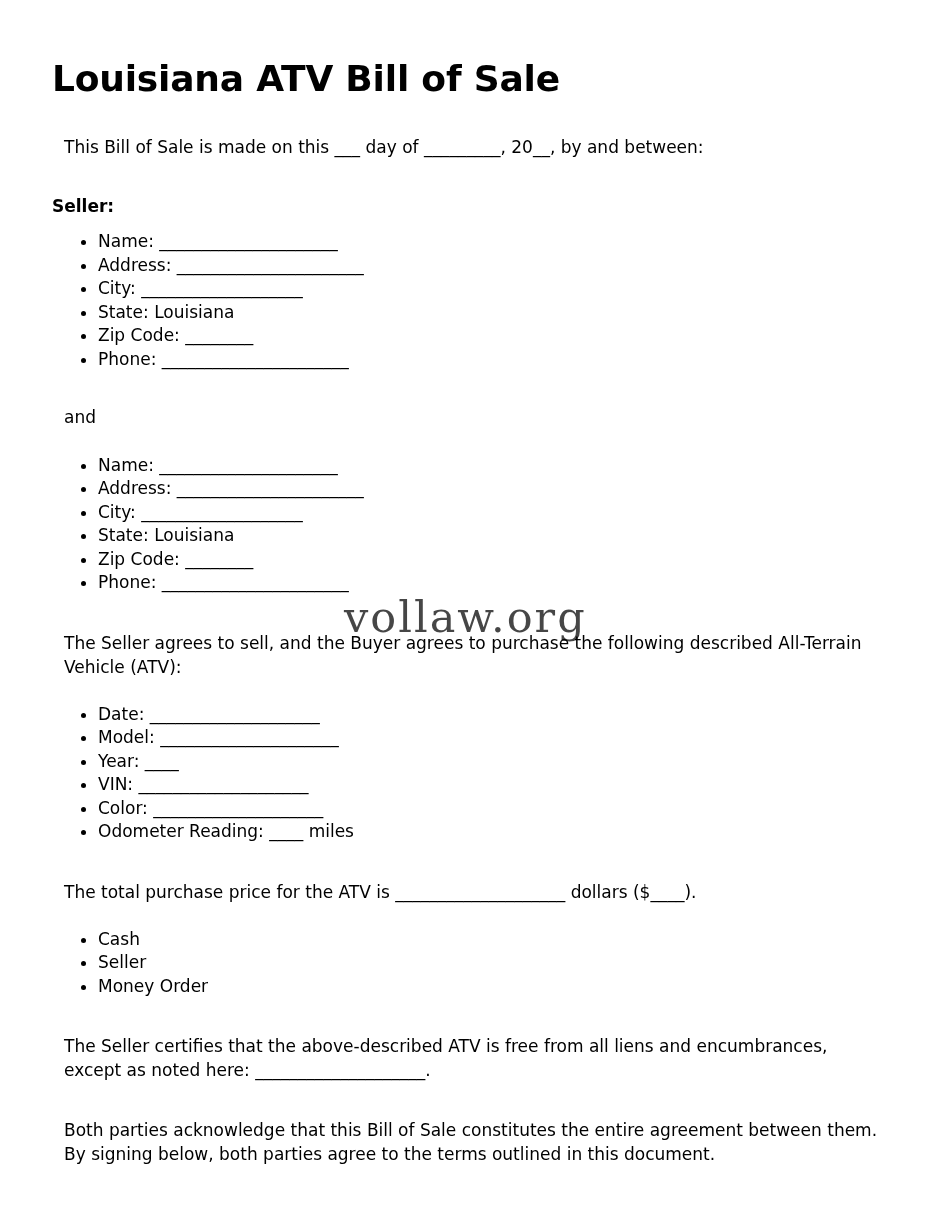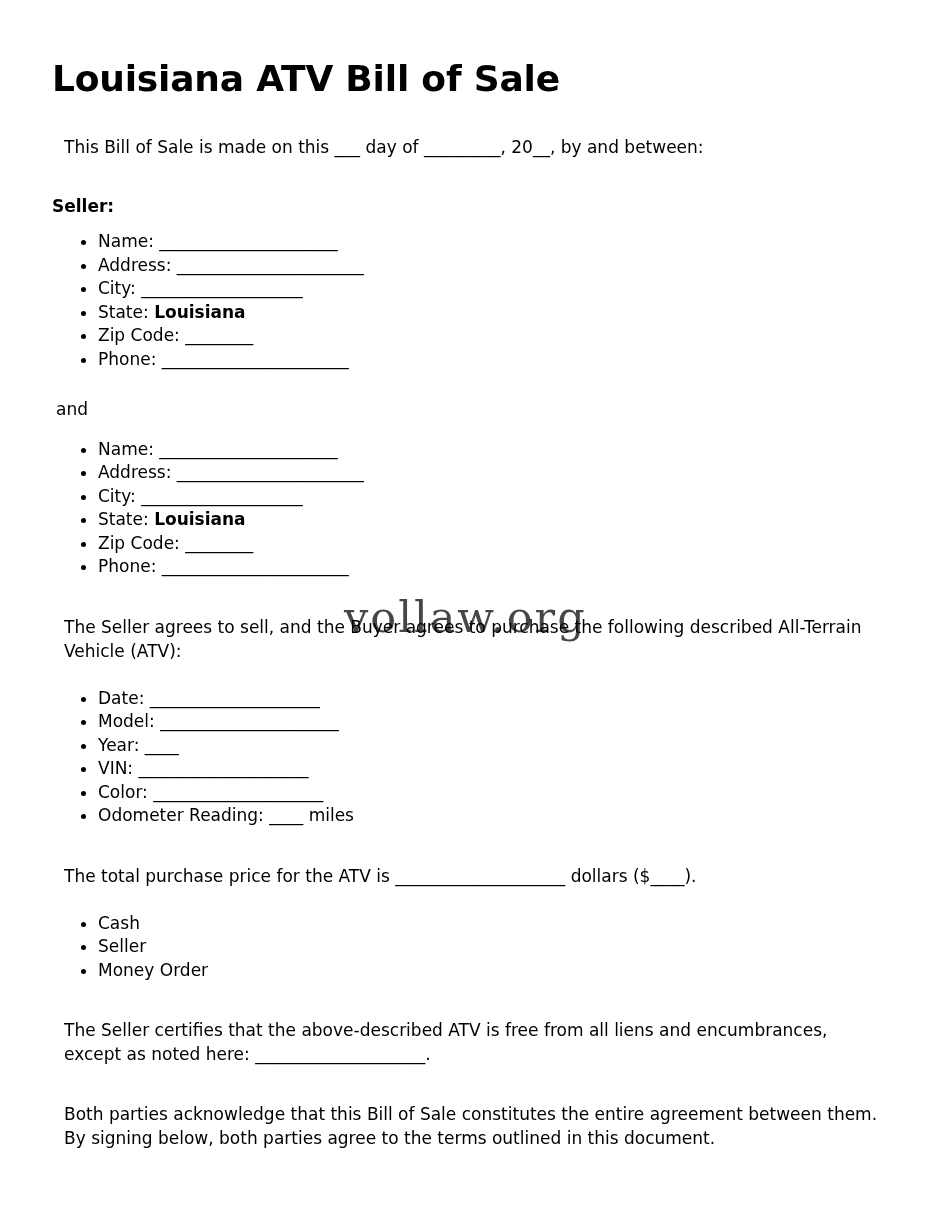--- a/index.html
+++ b/index.html
@@ -60,21 +60,21 @@
     max-width: 838px;
   }
   .section-head {
     margin: 0;
     padding-top: 23px;
     font-size: 17px;
     font-weight: bold;
     line-height: 1.4;
   }
   .plain-line {
-    margin: 4px;
+    margin: 12px;
     padding-top: 23px;
     font-size: 17px;
     line-height: 1.4;
   }
 
   
   ul.bullets {
     margin: 0;
     padding-top: 12px;
     padding-left: 46px;
@@ -97,21 +97,21 @@
     font-size: 17px;
     line-height: 1.38;
     list-style: decimal;
   }
   ol.signatures li {
     padding: 0;
     margin: 0;
   }
 
   .bold-val {
-    font-weight: bold;
+    font-weight: normal;
   }
 </style>
 </head>
 <body>
 
 <div class="page">
 
   <div class="watermark">vollaw.org</div>
 
   <h1 class="doc-title">Louisiana ATV Bill of Sale</h1>

